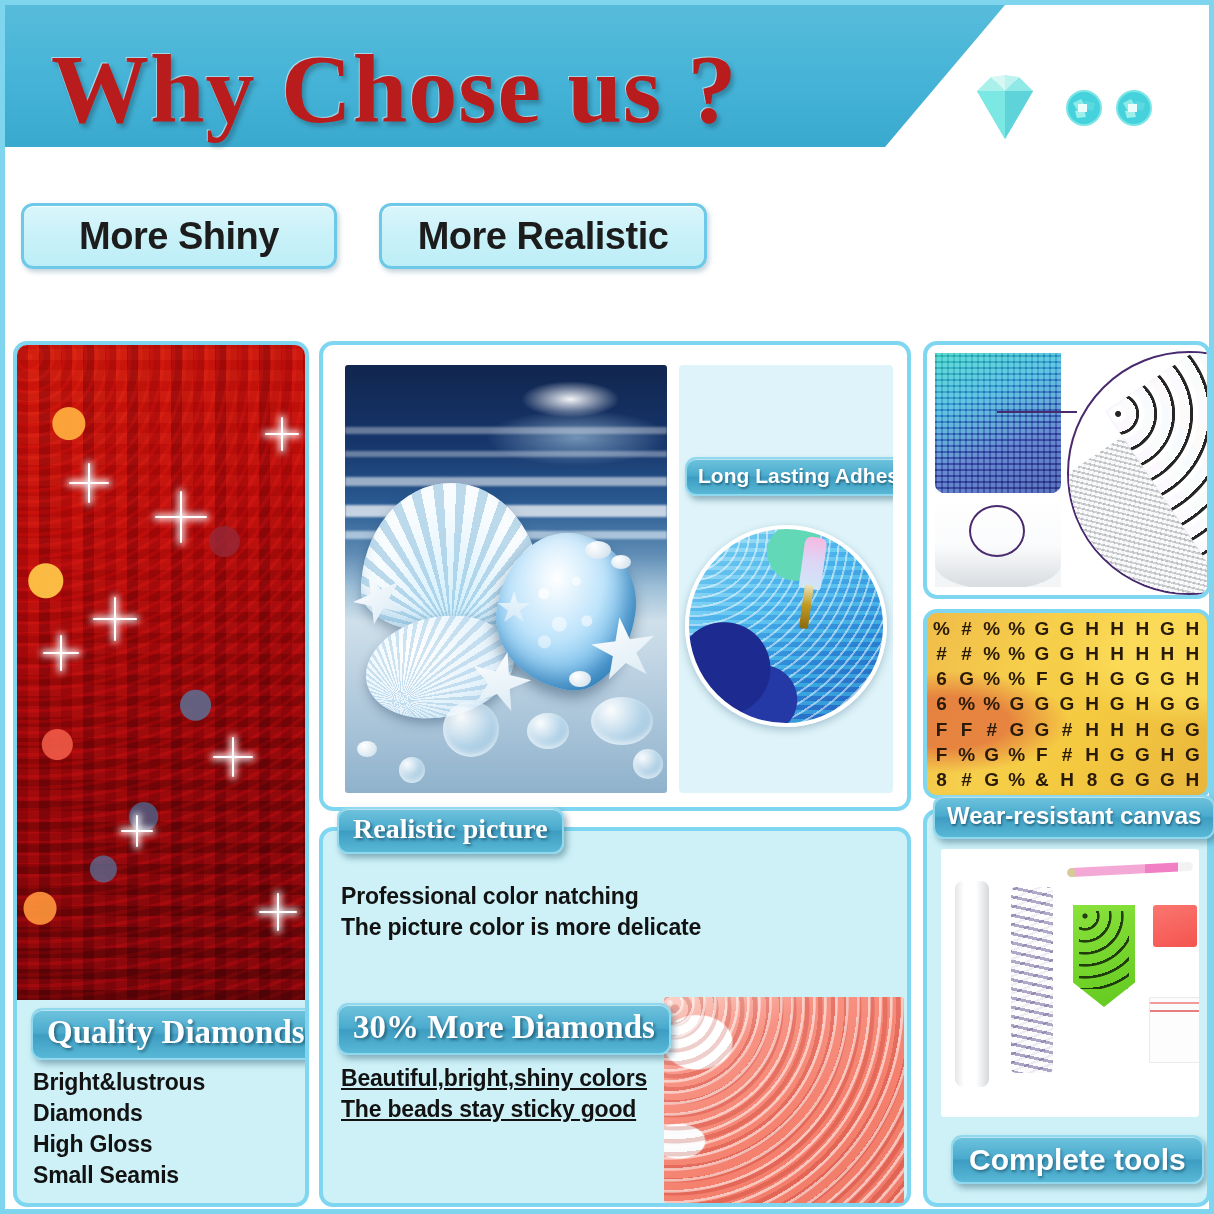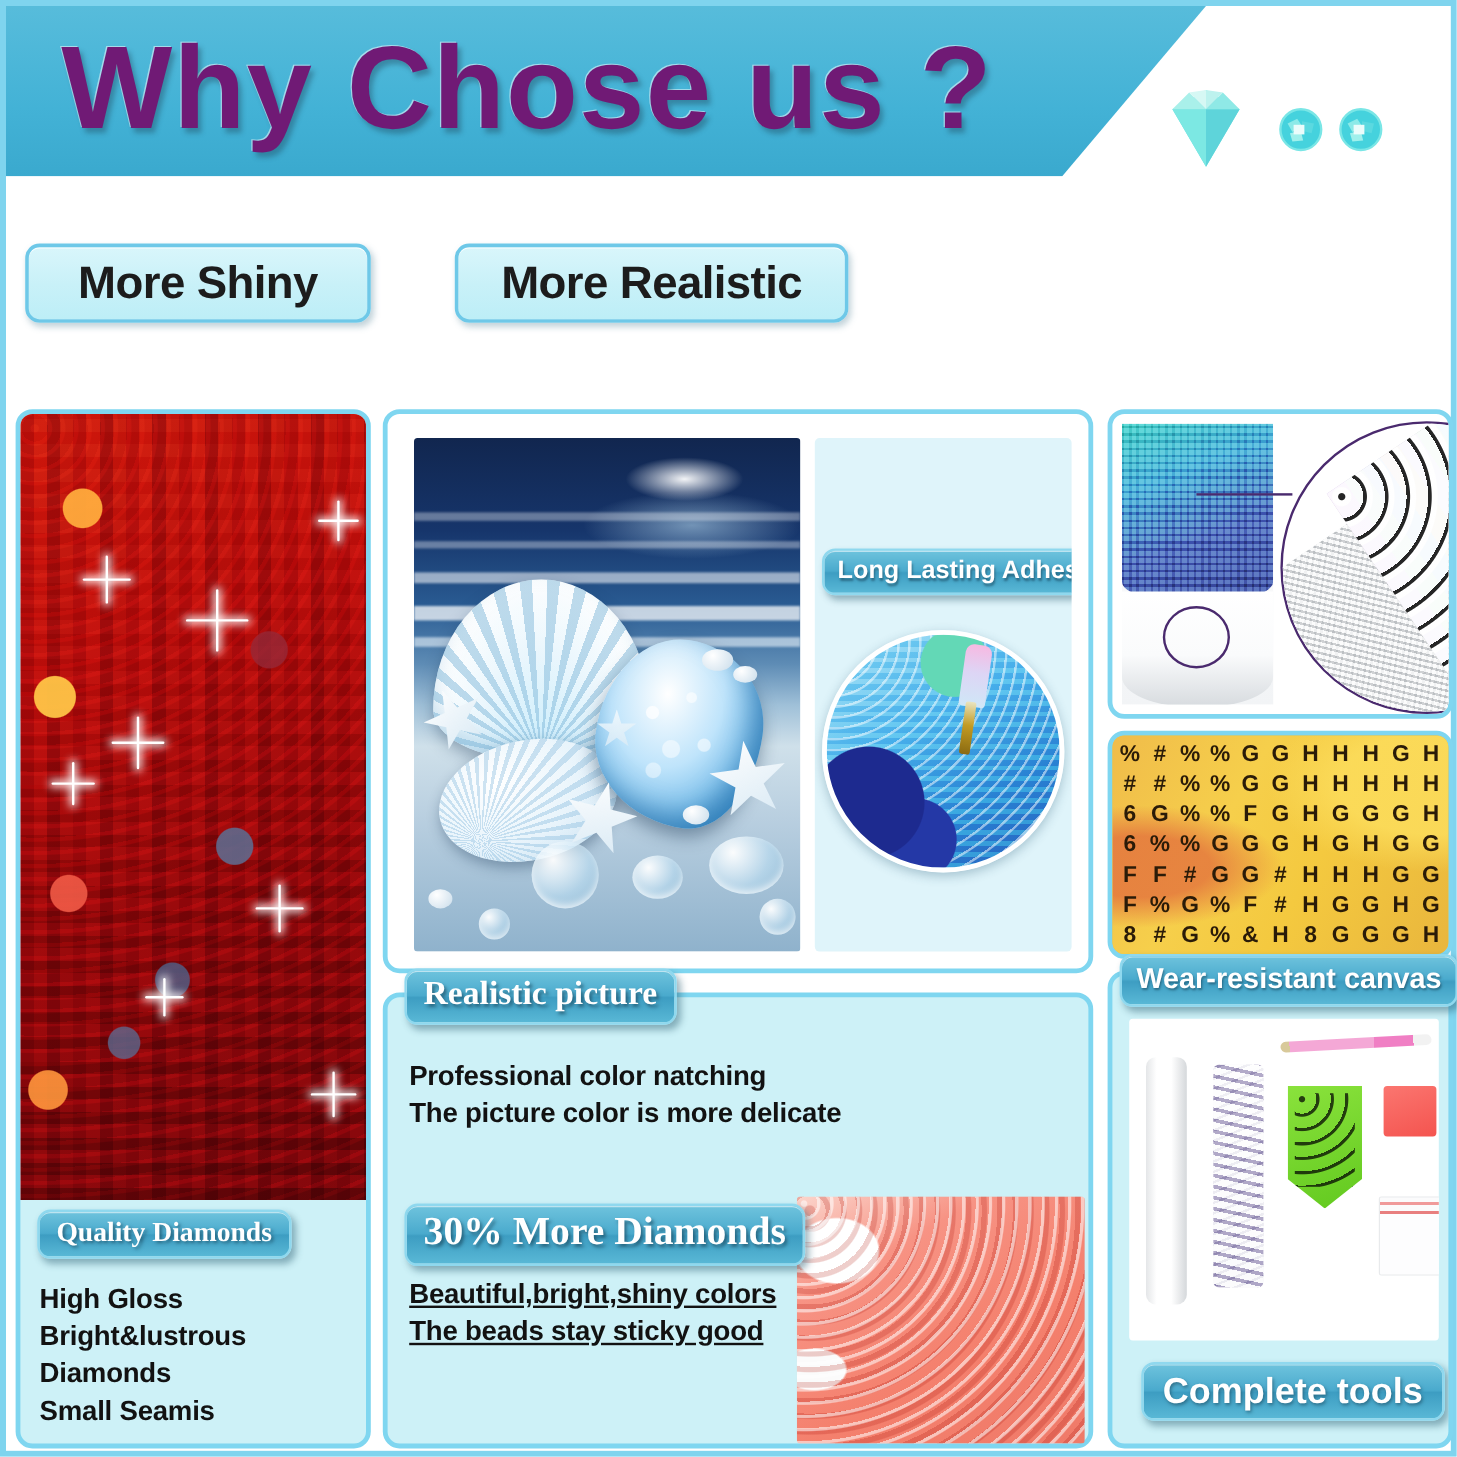--- a/index.html
+++ b/index.html
@@ -20,45 +20,45 @@
   
   .header{
     position:absolute; left:0; top:0; width:1214px; height:148px;
   }
   .header-bg{
     position:absolute; left:0; top:0; width:1000px; height:142px;
     background:linear-gradient(180deg,#57bcdb 0%,#43b2d6 60%,#3aa9ce 100%);
     clip-path: polygon(0 0, 1000px 0, 880px 142px, 0 142px);
   }
   .header-title{
-    position:absolute; left:46px; top:8px;
-    font-family:Liberation Sans, sans-serif;
+    position:absolute; left:46px; top:24px;
+    font-family:Liberation Serif, serif;
     font-weight:bold; font-size:98px; line-height:120px;
-    color:#701a75; letter-spacing:1px; white-space:nowrap;
+    color:#b91c1c; letter-spacing:1px; white-space:nowrap;
     text-shadow: 3px 4px 4px rgba(30,70,90,.40), -1px -1px 0 rgba(255,255,255,.5);
   }
   
   .gem-wrap{ position:absolute; left:960px; top:62px; width:250px; height:80px; }
   .gem-big{ position:absolute; left:0; top:0; }
   .gem-rd1{ position:absolute; left:100px; top:22px; }
   .gem-rd2{ position:absolute; left:150px; top:22px; }
 
   
   .pill-row{ position:absolute; left:0; top:198px; width:1214px; height:72px; }
   .pill{
     position:absolute; top:0; height:66px;
     background:linear-gradient(180deg,#d9f6fb 0%,#c9f1f8 50%,#bdeef7 100%);
     border:3px solid #6ec8e8;
     border-radius:12px;
     box-shadow: 2px 3px 5px rgba(80,130,150,.35), inset 0 1px 0 rgba(255,255,255,.85);
     display:flex; align-items:center; justify-content:center;
     color:#1c1c1c; font-weight:bold; font-size:38px;
     letter-spacing:-0.5px; white-space:nowrap;
   }
-  .pill-1{ left:16px;  width:288px; }
+  .pill-1{ left:16px;  width:316px; }
   .pill-2{ left:374px; width:328px; }
   .pill-3{ left:778px; width:424px; font-size:35px; }
 
   
   .col-left  { position:absolute; left:8px;   top:336px; width:296px;  height:866px; }
   .col-mid   { position:absolute; left:314px; top:336px; width:592px;  height:866px; }
   .col-right { position:absolute; left:918px; top:336px; width:288px;  height:866px; }
 
   .panel{
     border:4px solid #7fd6f0;
@@ -101,21 +101,21 @@
     border:2px solid #8fd8ee;
     border-radius:11px;
     box-shadow:3px 4px 6px rgba(40,90,110,.45), inset 0 1px 0 rgba(255,255,255,.55);
     color:#ffffff;
     font-family:"Liberation Serif", serif; font-weight:bold;
     text-shadow:2px 2px 3px rgba(20,60,80,.6);
     white-space:nowrap;
   }
   #quality-heading{
     position:absolute; left:14px; top:663px;
-    font-size:23px; padding:4px 14px 7px;
+    font-size:33px; padding:4px 14px 7px;
   }
   .bullet-list{
     position:absolute; color:#121212; font-weight:bold;
     font-size:23px; line-height:31px; letter-spacing:-.2px;
   }
   #quality-bullets{ left:16px; top:722px; }
 
   
   #panel-realistic-img{
     left:0; top:0; width:592px; height:470px;
@@ -426,22 +426,22 @@
         <div class="sparkle" style="left:76px;  top:252px; width:44px; height:44px;"></div>
         <div class="sparkle" style="left:26px;  top:290px; width:36px; height:36px;"></div>
         <div class="sparkle" style="left:196px; top:392px; width:40px; height:40px;"></div>
         <div class="sparkle" style="left:104px; top:470px; width:32px; height:32px;"></div>
         <div class="sparkle" style="left:242px; top:548px; width:38px; height:38px;"></div>
       </div>
 
       <div class="label-plate" id="quality-heading">Quality Diamonds</div>
 
       <div class="bullet-list" id="quality-bullets">
+        <div>Bright&amp;lustrous Diamonds</div>
         <div>High Gloss</div>
-        <div>Bright&amp;lustrous Diamonds</div>
         <div>Small Seamis</div>
       </div>
     </div>
   </div>
 
   <div class="col-mid">
 
     <div class="panel" id="panel-realistic-img">
 
       <div class="sea-art">

